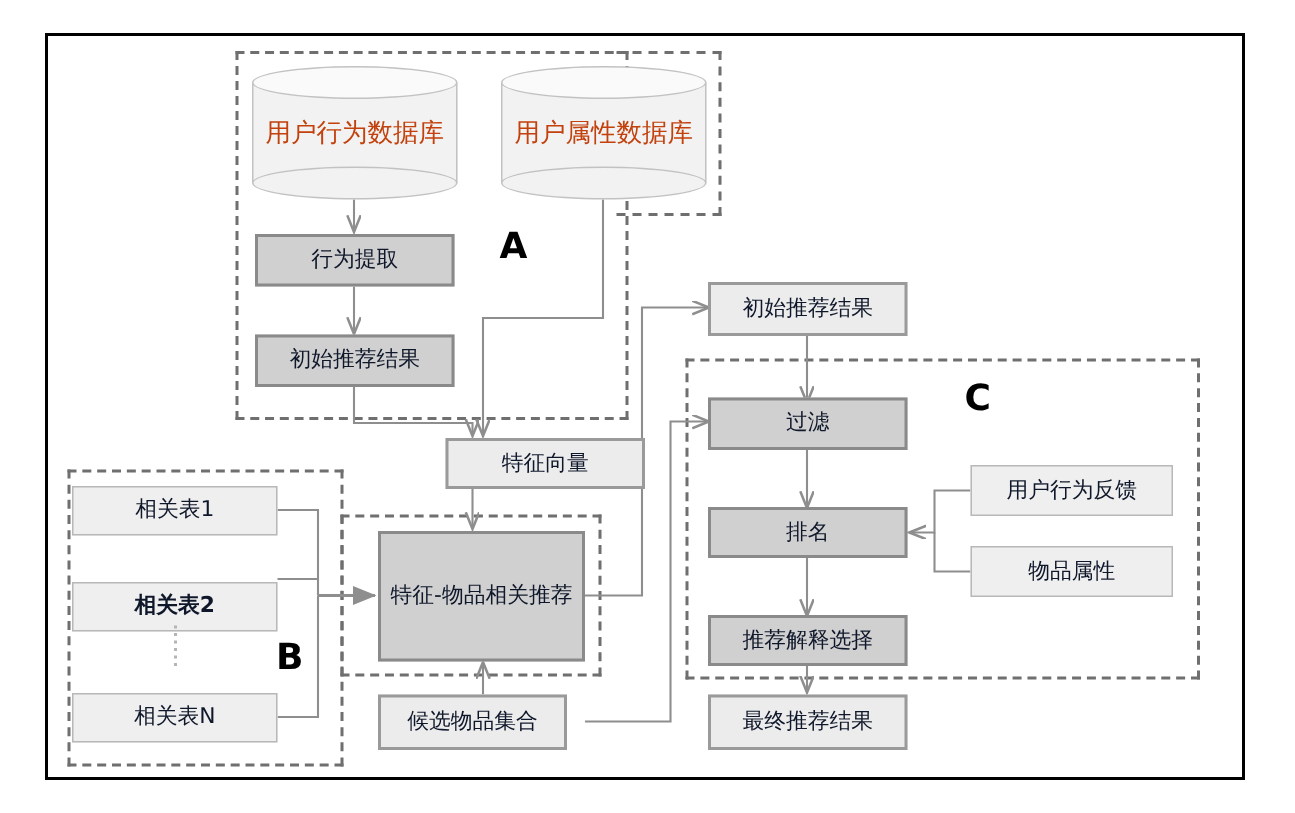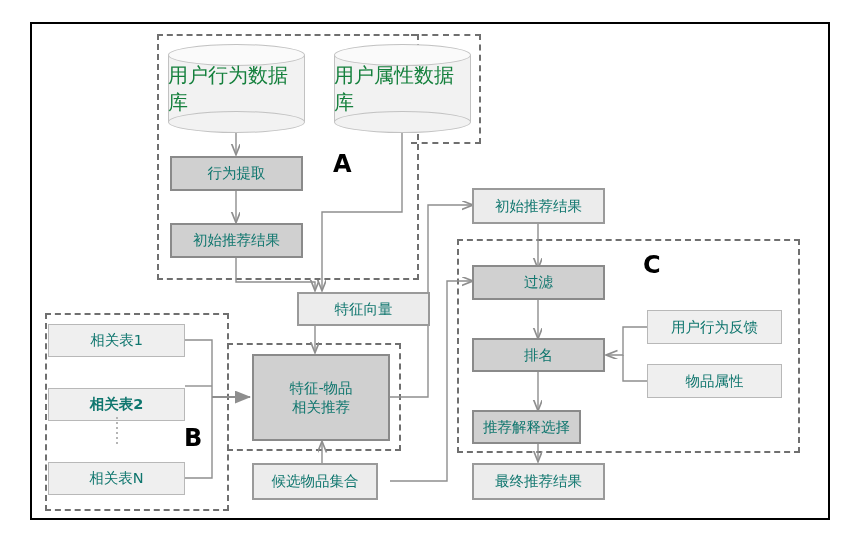--- a/index.html
+++ b/index.html
@@ -2,34 +2,34 @@
 <html><head>
 <meta charset="utf-8">
 <style>
   html,body{margin:0;padding:0;background:#ffffff;}
   body{font-family:"DejaVu Sans","Liberation Sans",sans-serif;}
   #stage{position:relative;width:863px;height:542px;background:#ffffff;overflow:hidden;}
   #frame{position:absolute;left:30px;top:22px;width:800px;height:498px;border:2px solid #000;box-sizing:border-box;background:#fff;}
   .svglayer{position:absolute;left:0;top:0;width:863px;height:542px;pointer-events:none;}
 
   .node{position:absolute;box-sizing:border-box;display:flex;align-items:center;justify-content:center;
-        text-align:center;line-height:1.25;color:#0f766e;}
+        text-align:center;line-height:1.25;color:#0f172a;}
   .box{border:2px solid #9a9a9a;background:#ececec;font-size:14.5px;}
   .box.dark{background:#d0d0d0;border-color:#8a8a8a;}
   .box.light{background:#efefef;border-color:#b8b8b8;border-width:1px;}
 
   .cyl{position:absolute;box-sizing:border-box;}
   .cyl .body{position:absolute;left:0;right:0;top:11px;bottom:11px;background:#f2f2f2;
              border-left:1.5px solid #c2c2c2;border-right:1.5px solid #c2c2c2;}
   .cyl .top{position:absolute;left:0;right:0;top:0;height:22px;border-radius:50%;
             background:#fafafa;border:1.5px solid #c2c2c2;box-sizing:border-box;}
   .cyl .bot{position:absolute;left:0;right:0;bottom:0;height:22px;border-radius:50%;
             background:#f2f2f2;border:1.5px solid #c2c2c2;box-sizing:border-box;}
   .cyl .lbl{position:absolute;left:0;right:0;top:0;bottom:0;display:flex;align-items:center;
-            justify-content:center;font-size:20px;color:#15803d;}
+            justify-content:center;font-size:17px;color:#c2410c;}
 
   .dash{position:absolute;box-sizing:border-box;border:2px dashed #6f6f6f;}
   .grouplbl{position:absolute;font-weight:bold;font-size:24px;color:#000;}
 
   .ellipsis{position:absolute;width:2px;color:#b0b0b0;font-size:11px;text-align:center;
             letter-spacing:0;line-height:5px;}
   .ellipsis i{display:block;width:2px;height:2px;background:#b5b5b5;margin:3px 0;}
 </style>
 </head>
 <body>
@@ -105,21 +105,21 @@
     <div class="top"></div>
     <div class="lbl">用户属性数据库</div>
   </div>
 
   <div class="node box dark" style="left:170px;top:156px;width:133px;height:35px;">行为提取</div>
 
   <div class="node box dark" style="left:170px;top:223px;width:133px;height:35px;">初始推荐结果</div>
 
   <div class="node box" style="left:249px;top:292px;width:133px;height:34px;margin-left:48px;">特征向量</div>
 
-  <div class="node box dark" style="left:252px;top:354px;width:138px;height:87px;flex-direction:column;">
+  <div class="node box dark" style="left:252px;top:354px;width:138px;height:87px;flex-direction:row;">
     <span>特征-物品</span>
     <span>相关推荐</span>
   </div>
 
   <div class="node box" style="left:252px;top:463px;width:126px;height:37px;">候选物品集合</div>
 
   <div class="node box light" style="left:48px;top:324px;width:137px;height:33px;">相关表1</div>
   <div class="node box light" style="left:48px;top:388px;width:137px;height:33px;font-weight:bold;">相关表2</div>
   <div class="node box light" style="left:48px;top:462px;width:137px;height:33px;">相关表N</div>
   <div class="ellipsis" style="left:116px;top:414px;">
@@ -130,20 +130,20 @@
       <i></i>
       <i></i>
   </div>
 
   <div class="node box" style="left:472px;top:188px;width:133px;height:36px;">初始推荐结果</div>
 
   <div class="node box dark" style="left:472px;top:265px;width:133px;height:35px;">过滤</div>
 
   <div class="node box dark" style="left:472px;top:338px;width:133px;height:34px;">排名</div>
 
-  <div class="node box dark" style="left:472px;top:410px;width:109px;height:34px;">推荐解释选择</div>
+  <div class="node box dark" style="left:472px;top:410px;width:133px;height:34px;">推荐解释选择</div>
 
   <div class="node box" style="left:472px;top:463px;width:133px;height:37px;">最终推荐结果</div>
 
   <div class="node box light" style="left:647px;top:310px;width:135px;height:34px;">用户行为反馈</div>
 
   <div class="node box light" style="left:647px;top:364px;width:135px;height:34px;">物品属性</div>
 </div>
 
 </body></html>

